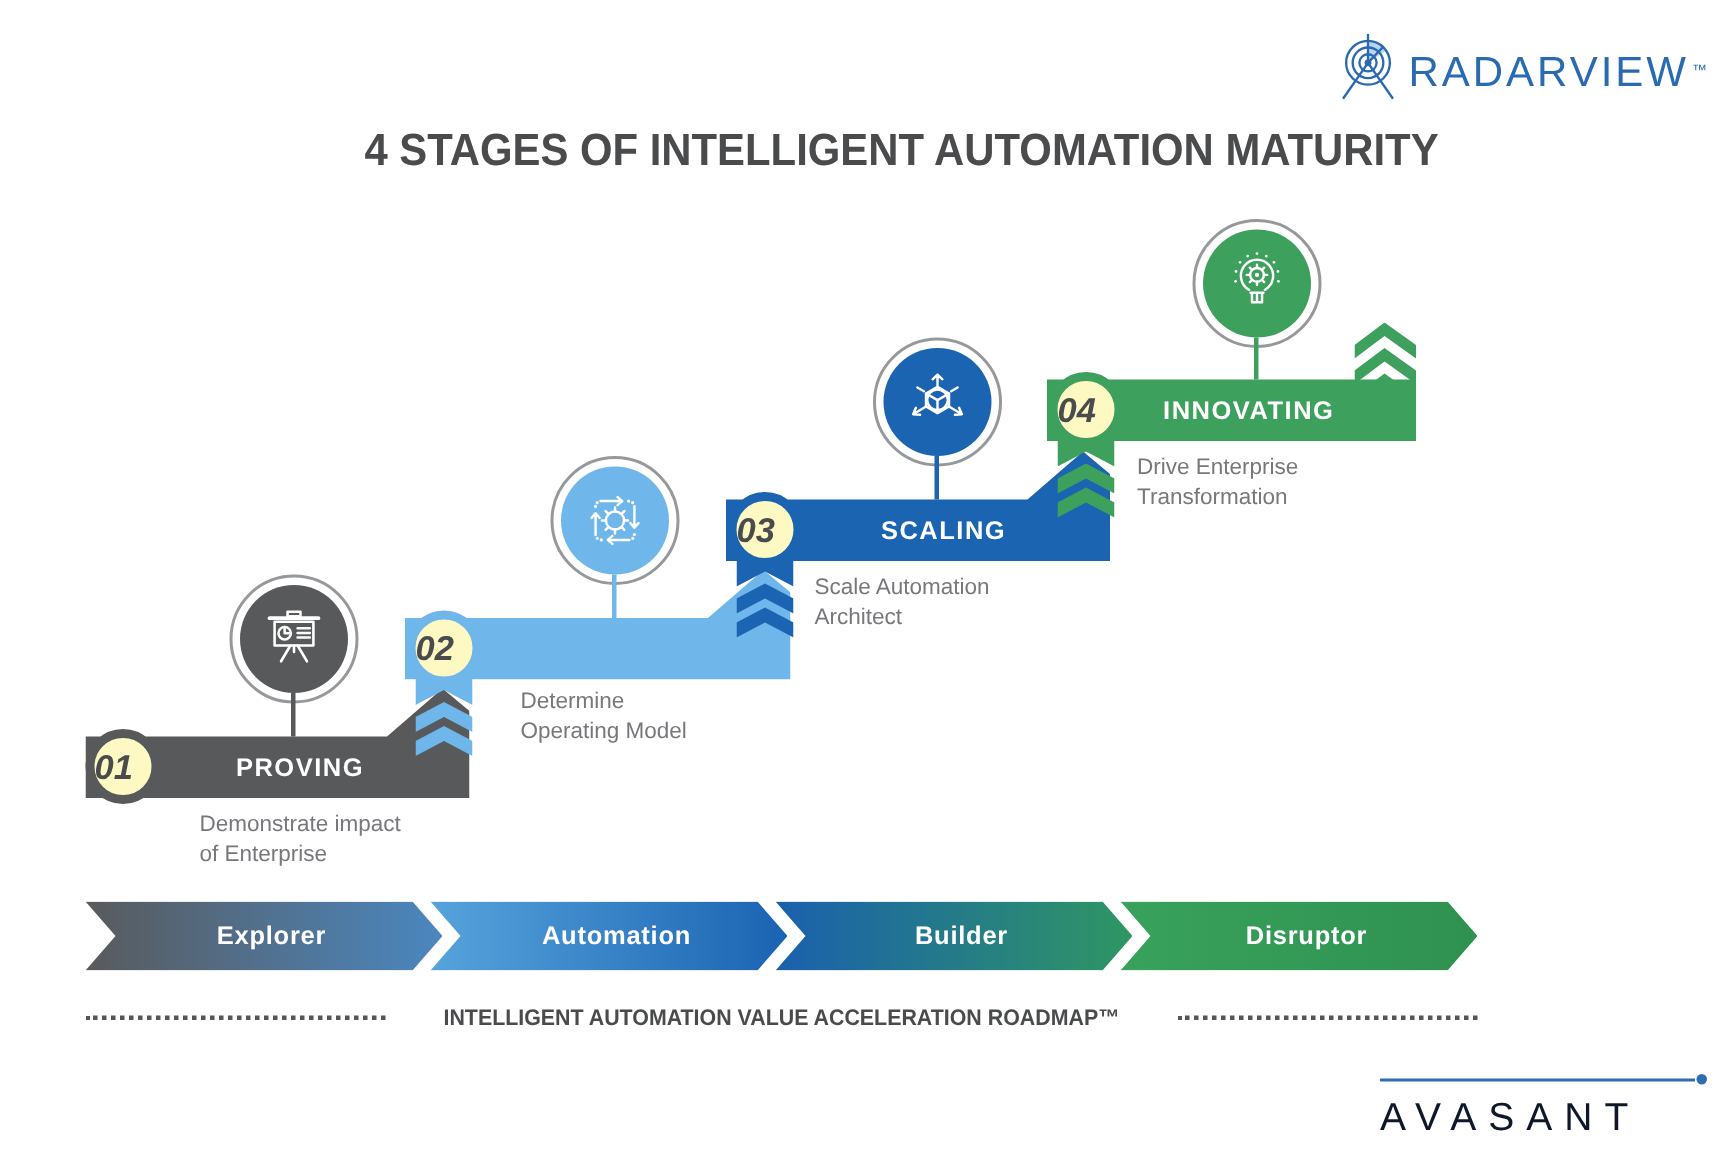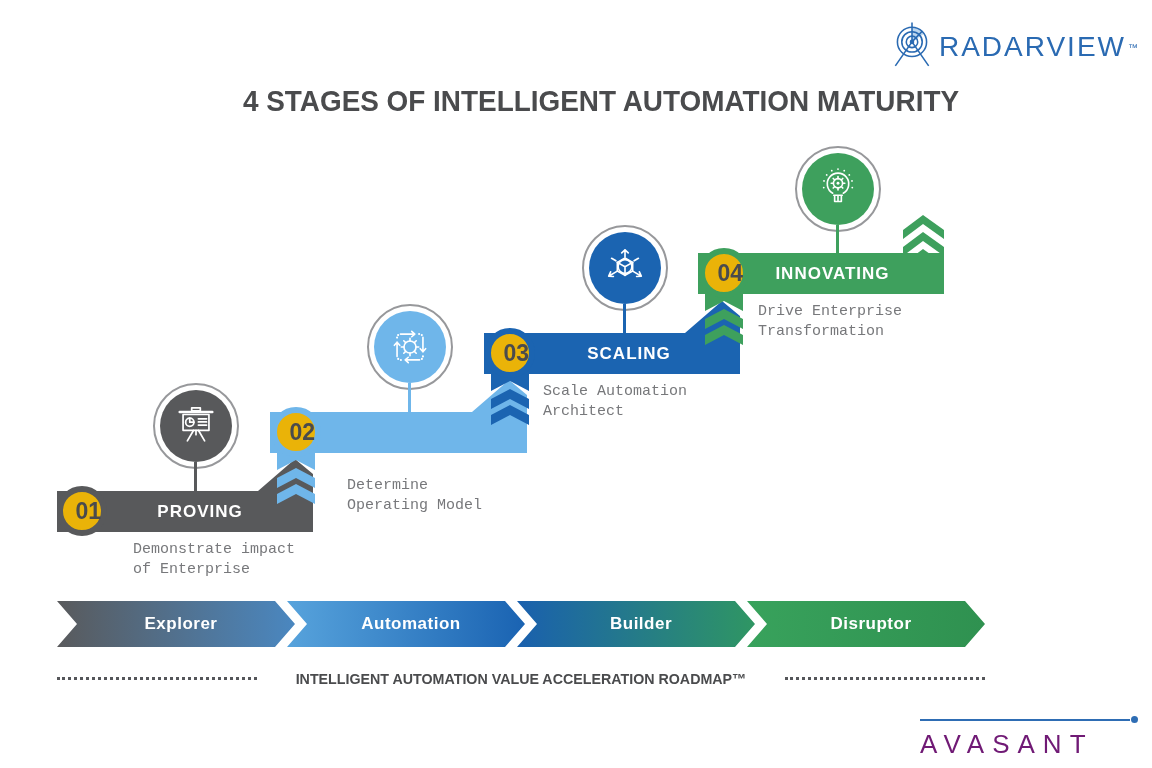--- a/index.html
+++ b/index.html
@@ -6,31 +6,31 @@
   .canvas{position:relative;width:1152px;height:768px;background:#ffffff;overflow:hidden;
           font-family:"Liberation Sans", sans-serif;}
 
   .page-title{position:absolute;left:50px;right:0;top:84px;text-align:center;
               font-size:30px;font-weight:700;color:#4A4B4D;letter-spacing:0px;
               transform:scaleX(0.93);}
 
   
   .bar-svg{position:absolute;display:block;}
   .bar-rect{position:absolute;}
-  .num-circle{position:absolute;width:38px;height:38px;background:#eab308;border:6px solid #555;
-              border-radius:50%;display:flex;align-items:center;justify-content:flex-end;
-              font-weight:700;font-size:23px;color:#4A4B4D;z-index:6;}
+  .num-circle{position:absolute;width:38px;height:38px;background:#fef9c3;border:6px solid #555;
+              border-radius:50%;display:flex;align-items:center;justify-content:flex-start;
+              font-weight:700;font-size:23px;color:#4A4B4D;z-index:6;font-style:italic;}
   .ribbon{position:absolute;z-index:5;display:block;}
   .icon-ring{position:absolute;width:82px;height:82px;border:2px solid #97989B;border-radius:50%;z-index:2;}
   .connector{position:absolute;width:3px;z-index:3;}
   .icon-fill{position:absolute;width:72px;height:72px;border-radius:50%;z-index:4;
              display:flex;align-items:center;justify-content:center;}
   .stage-label{position:absolute;height:24px;line-height:41px;text-align:center;color:#fff;
                font-weight:700;font-size:17px;letter-spacing:1px;z-index:4;}
-  .stage-desc{position:absolute;color:#77787B;font-size:15px;line-height:1.35;font-family:Liberation Mono, monospace;}
+  .stage-desc{position:absolute;color:#77787B;font-size:15px;line-height:1.35;}
 
   
   .seg{position:absolute;top:601px;height:46px;width:238px;display:flex;align-items:center;
        justify-content:center;color:#fff;font-weight:700;font-size:17px;letter-spacing:.5px;
        clip-path:polygon(20px 50%, 0% 0%, calc(100% - 20px) 0%, 100% 50%, calc(100% - 20px) 100%, 0% 100%);}
   .seg span{padding-left:10px;}
 
   .caption-row{position:absolute;left:57px;top:670px;width:928px;display:flex;
                align-items:center;gap:18px;}
   .dots{height:0;border-top:3px dotted #55565A;flex:0 0 200px;}
@@ -39,21 +39,21 @@
 
   
   .radarview{position:absolute;right:14px;top:20px;display:flex;align-items:center;gap:2px;text-align:right;}
   .radarview .rv-text{font-size:28px;color:#2A6AB2;letter-spacing:2px;font-weight:400;}
   .radarview sup{font-size:10px;color:#2A6AB2;vertical-align:super;}
 
   .avasant{position:absolute;right:14px;bottom:8px;width:218px;}
   .av-line-wrap{position:relative;height:8px;}
   .av-line{position:absolute;left:0;right:8px;top:3px;height:2px;background:#2E6DB4;}
   .av-dot{position:absolute;right:0;top:0;width:7px;height:7px;border-radius:50%;background:#2E6DB4;}
-  .av-text{margin-top:5px;font-size:26px;letter-spacing:8px;color:#701a75;white-space:nowrap;}
+  .av-text{margin-top:5px;font-size:26px;letter-spacing:8px;color:#0f172a;white-space:nowrap;}
 </style>
 </head>
 <body>
 
 <div class="canvas">
 
   <div class="page-title">4 STAGES OF INTELLIGENT AUTOMATION MATURITY</div>
 
   <div class="radarview">
     <span>
@@ -120,21 +120,21 @@
         <path d="M37.5 14 V29 M37.5 29 l2.8 -3.2 M37.5 29 l-2.8 -3.2"></path>
         <path d="M34 37.5 H19 M19 37.5 l3.2 2.8 M19 37.5 l3.2 -2.8"></path>
         <path d="M10.5 34 V19 M10.5 19 l-2.8 3.2 M10.5 19 l2.8 3.2"></path>
         <path d="M33.5 10.5 h0.01 M36.3 11.6 h0.01 M37.5 33.8 v0.01 M36.4 36.4 h0.01 M14.5 37.5 h0.01 M11.7 36.4 h0.01 M10.5 14.2 v0.01 M11.6 11.6 h0.01" stroke-width="2.2"></path>
       </g>
     </svg>
   </div>
   <div class="num-circle" style="left: 271px; top: 407px; border-color: rgb(111, 182, 234);">
     <span>02</span>
   </div>
-  <div class="stage-desc" style="left:347px;top:476px;">
+  <div class="stage-desc" style="left:347px;top:458px;">
     <div>Determine</div>
     <div>Operating Model</div>
   </div>
 
   <svg class="bar-svg" style="left:484px;top:301px;" width="256" height="73">
     <polygon points="0,32 201,32 238,0 256,15 256,73 0,73" fill="#1B64B1"></polygon>
   </svg>
   <svg class="ribbon" style="left:491px;top:353px;" width="38" height="76">
     <g fill="#1B64B1">
       <polygon points="0,0 38,0 38,38 19,28 0,38"></polygon>

